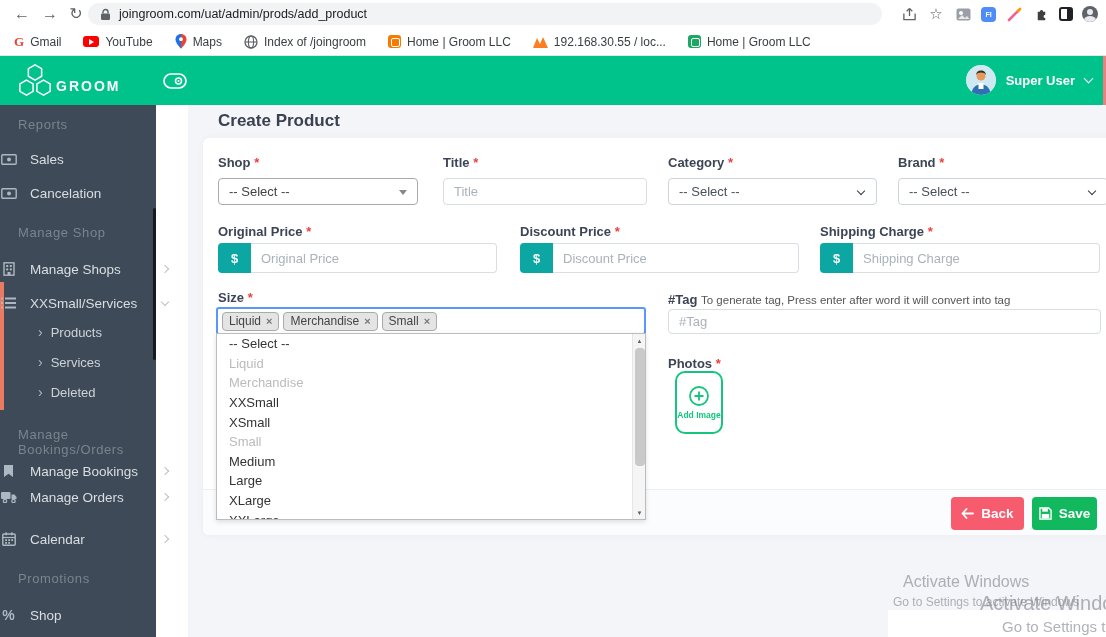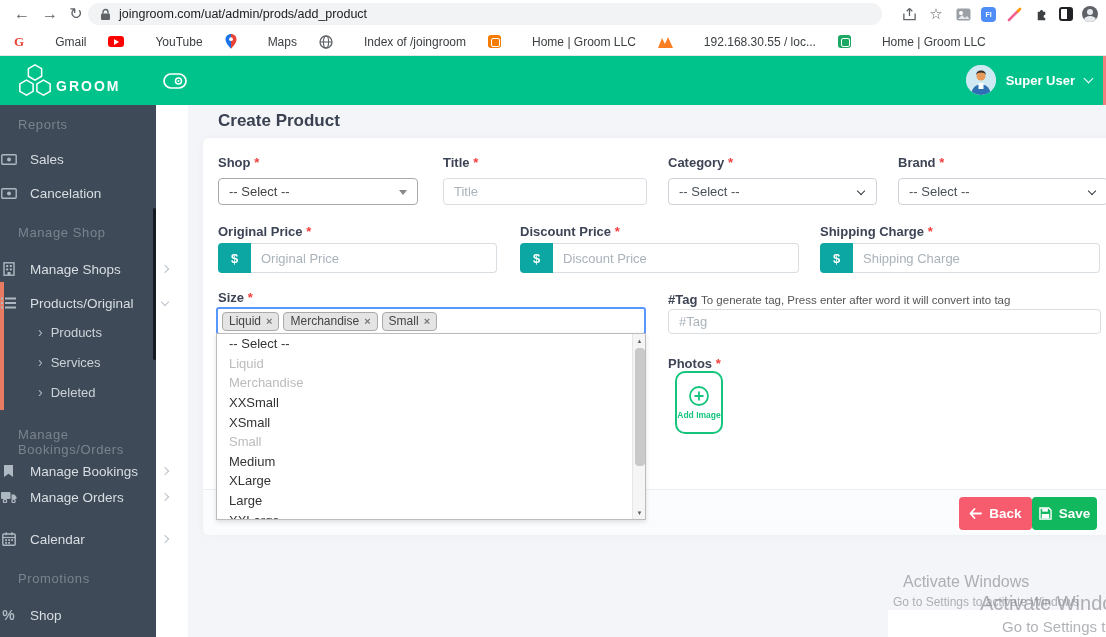--- a/index.html
+++ b/index.html
@@ -18,21 +18,21 @@
   .fi-badge { width:15px; height:15px; background:#4e8cf7; border-radius:4px; color:#fff; font-size:7px; font-weight:bold; display:flex; align-items:center; justify-content:center; }
   .tabpanel-ic { width:14px; height:14px; border:2px solid #202124; border-radius:3px; position:relative; }
   .tabpanel-ic::after { content:""; position:absolute; right:0; top:0; width:4px; height:10px; background:#202124; }
   .avatar-ic { width:16px; height:16px; border-radius:50%; background:#5f6368; position:relative; overflow:hidden; }
   .avatar-ic::before { content:""; position:absolute; left:5px; top:3px; width:6px; height:6px; border-radius:50%; background:#e8eaed; }
   .avatar-ic::after { content:""; position:absolute; left:2px; top:10px; width:12px; height:8px; border-radius:50%; background:#e8eaed; }
 
   
   .bmbar { position:absolute; left:0; top:28px; width:1106px; height:28px; background:#fff; border-bottom:1px solid #e4e6e8; display:flex; align-items:center; padding-left:14px; gap:22px; }
   .bm { display:flex; align-items:center; gap:6px; cursor:pointer; }
-  .bm-label { font-size:12px; color:#3c4043; white-space:nowrap;margin-left:25px; }
+  .bm-label { font-size:12px; color:#3c4043; white-space:nowrap; }
   .gmail-g { color:#ea4335; font-weight:bold; font-size:13px; font-family:"Liberation Serif", serif; }
   .yt-ic { width:16px; height:11px; background:#f00; border-radius:3px; position:relative; }
   .yt-ic::after { content:""; position:absolute; left:6px; top:2.5px; border-left:5px solid #fff; border-top:3px solid transparent; border-bottom:3px solid transparent; }
   .fav-sq { width:13px; height:13px; border-radius:3px; position:relative; }
   .fav-sq.orange { background:#f57c00; }
   .fav-sq.green { background:#1ba863; }
   .fav-sq::after { content:""; position:absolute; left:3px; top:3px; width:7px; height:7px; border:1.5px solid #fff; border-radius:2px; }
 
   
   .appbar { position:absolute; left:0; top:56px; width:1106px; height:49px; background:#00c38b; }
@@ -78,21 +78,21 @@
   .dropdown { position:absolute; left:13px; top:195px; width:430px; height:187px; background:#fff; border:1px solid #bcbcbc; box-shadow:0 2px 5px rgba(0,0,0,0.12); overflow:hidden; z-index:20; }
   .opt { height:19.6px; display:flex; align-items:center; padding-left:12px; font-size:13px; color:#333; cursor:pointer; }
   .opt.dis { color:#bbb; }
   .dd-scroll { position:absolute; right:0; top:0; width:13px; height:185px; background:#f5f5f5; border-left:1px solid #e6e6e6; }
   .dd-arrow { position:absolute; left:0; width:13px; height:13px; font-size:6px; color:#606060; display:flex; align-items:center; justify-content:center; cursor:pointer; }
   .dd-thumb { position:absolute; left:1.5px; top:14px; width:10px; height:118px; background:#c9c9c9; border-radius:4px; cursor:pointer; }
   .addimg { position:absolute; left:472px; top:233px; width:48px; height:63px; border:2px solid #15c57e; border-radius:10px; display:flex; flex-direction:column; align-items:center; justify-content:center; gap:3px; cursor:pointer; background:#fff; }
   .addimg-label { font-size:8.5px; font-weight:600; color:#15c57e; }
   .cfooter { position:absolute; left:0; top:351px; width:920px; height:46px; background:#fbfcfd; border-top:1px solid #edf0f2; border-radius:0 0 6px 6px; }
   .btn { position:absolute; top:7px; height:33px; border:none; border-radius:4px; color:#fff; font-size:13.5px; font-weight:600; display:flex; align-items:center; justify-content:center; gap:7px; cursor:pointer; font-family:"Liberation Sans", sans-serif; }
-  .btn-back { left:748px; width:73px; background:#f75b6e;margin-left:8px; }
+  .btn-back { left:748px; width:73px; background:#f75b6e; }
   .btn-save { left:829px; width:65px; background:#12b85e; }
 
   
   .wm { position:absolute; color:rgba(128,130,138,0.62); white-space:nowrap; }
   .whitepatch { position:absolute; left:700px; top:505px; width:218px; height:32px; background:#fff; }
 </style>
 </head>
 <body>
 
 <div class="screen">
@@ -254,21 +254,21 @@
       <span class="sicon">
           <svg width="15" height="12" viewBox="0 0 15 12">
             <rect x="0" y="0.5" width="2" height="2" fill="#aeb8c2"></rect>
             <rect x="0" y="5" width="2" height="2" fill="#aeb8c2"></rect>
             <rect x="0" y="9.5" width="2" height="2" fill="#aeb8c2"></rect>
             <rect x="4" y="0.5" width="11" height="2" fill="#aeb8c2"></rect>
             <rect x="4" y="5" width="11" height="2" fill="#aeb8c2"></rect>
             <rect x="4" y="9.5" width="11" height="2" fill="#aeb8c2"></rect>
           </svg>
         </span>
-      <span>Products/Original</span>
+      <span>XXSmall/Services</span>
       <span class="chev-d" style="position:absolute;right:20px;top:8px"></span>
     </div>
     <div class="subitem" style="top:219px">
       <span class="sub-ch">›</span>
       <span>Products</span>
     </div>
     <div class="subitem" style="top:249px">
       <span class="sub-ch">›</span>
       <span>Services</span>
     </div>
@@ -414,22 +414,22 @@
       </div>
 
       <div class="dropdown">
         <div class="opt">-- Select --</div>
         <div class="opt dis">Liquid</div>
         <div class="opt dis">Merchandise</div>
         <div class="opt">XXSmall</div>
         <div class="opt">XSmall</div>
         <div class="opt dis">Small</div>
         <div class="opt">Medium</div>
+        <div class="opt">Large</div>
         <div class="opt">XLarge</div>
-        <div class="opt">Large</div>
         <div class="opt">XXLarge</div>
         <div class="dd-scroll">
           <div class="dd-arrow" style="top:0">▲</div>
           <div class="dd-thumb"></div>
           <div class="dd-arrow" style="bottom:0">▼</div>
         </div>
       </div>
     </div>
 
     <div class="whitepatch"></div>

